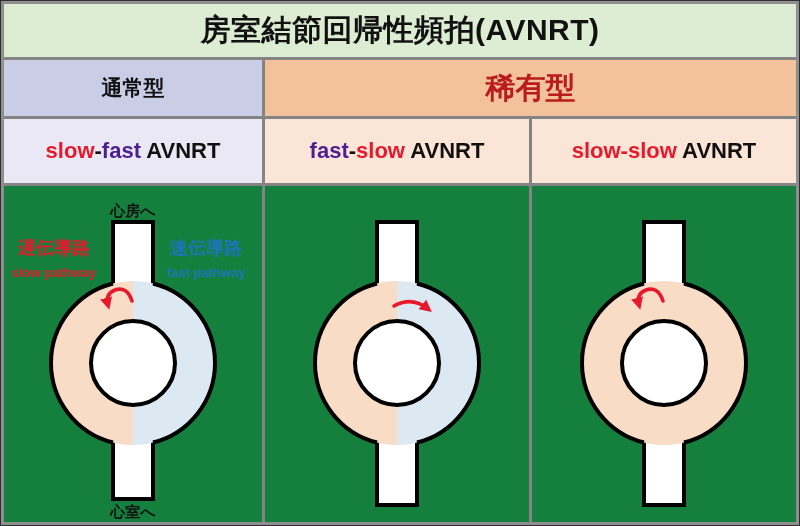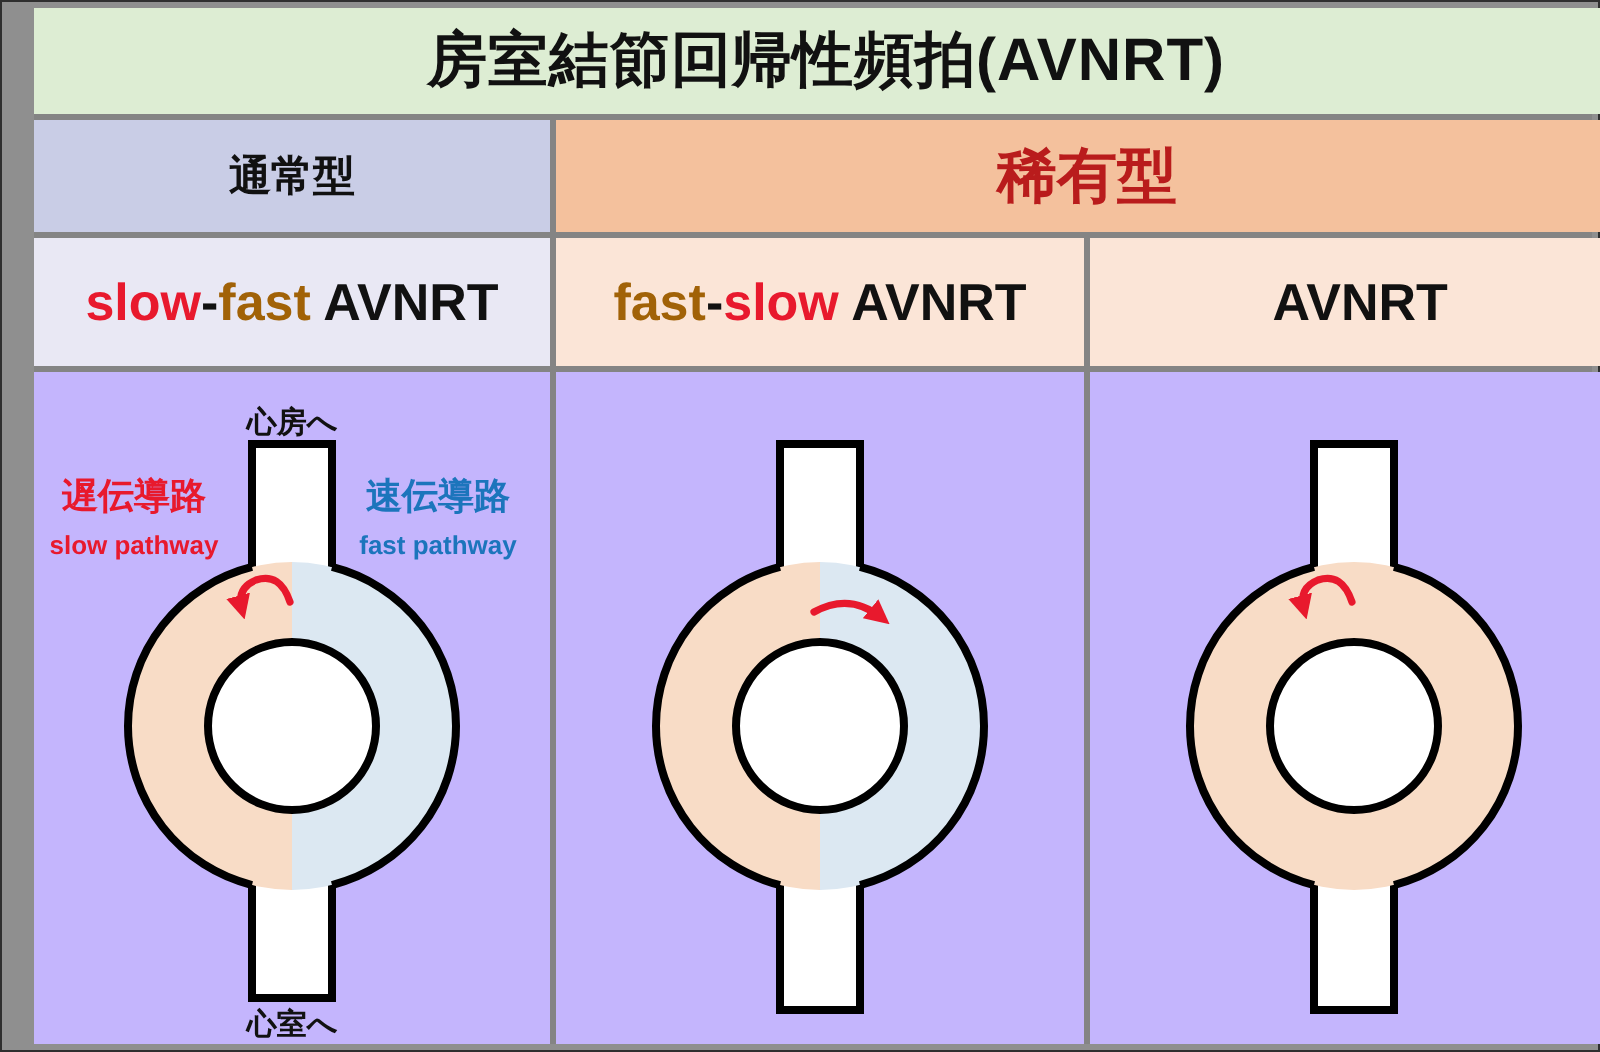--- a/index.html
+++ b/index.html
@@ -4,21 +4,20 @@
 <style>
   * { box-sizing: border-box; margin: 0; padding: 0; }
   body {
     font-family: "Liberation Sans", "DejaVu Sans", sans-serif;
     background: #ffffff;
   }
   .frame {
     width: 800px; height: 526px;
     border: 1px solid #2f2f2f;
     background: #8f8f8f;
-    padding-left: 13px;
   }
   .grid {
     width: 100%; height: 100%;
     border: 3px solid #8f8f8f;
     display: grid;
     grid-template-columns: 258px 264px 264px;
     grid-template-rows: 53px 56px 64px 1fr;
     gap: 3px;
     background: #848484;
   }
@@ -36,52 +35,52 @@
     grid-column: 1 / 2;
     background: #c9cde6;
     font-size: 21px; font-weight: bold; color: #111111;
   }
   .rare-cell {
     grid-column: 2 / 4;
     background: #f4c19d;
     font-size: 30px; font-weight: bold; color: #b91c1c;
   }
   .subtype-cell {
-    font-size: 26px; font-weight: bold; color: #111111;
+    font-size: 22px; font-weight: bold; color: #111111;
     white-space: pre;
     align-items: center;
   }
   .subtype-slow-fast { background: #e9e8f4; }
   .subtype-rare { background: #fbe5d7; }
   .panel {
-    background: #c4b5fd;
+    background: #15803d;
     display: flex; align-items: flex-start; justify-content: center;
   }
   .panel svg { width: 100%; height: 100%; display: block; }
   .c-red  { color: #e8192d; }
-  .c-blue { color: #a16207; }
+  .c-blue { color: #4c1d95; }
   .c-black{ color: #111111; }
 </style>
 </head>
 <body>
 
 <div class="frame">
   <div class="grid">
 
     <div class="cell title-cell">房室結節回帰性頻拍(AVNRT)</div>
 
     <div class="cell common-cell">通常型</div>
 
     <div class="cell rare-cell">稀有型</div>
 
     <div class="cell subtype-cell subtype-slow-fast"><span class="c-red">slow</span><span class="c-black">-</span><span class="c-blue">fast</span><span class="c-black"> AVNRT</span></div>
 
     <div class="cell subtype-cell subtype-rare"><span class="c-blue">fast</span><span class="c-black">-</span><span class="c-red">slow</span><span class="c-black"> AVNRT</span></div>
 
-    <div class="cell subtype-cell subtype-rare"><span class="c-black"> AVNRT</span></div>
+    <div class="cell subtype-cell subtype-rare"><span class="c-red">slow-slow</span><span class="c-black"> AVNRT</span></div>
 
     <div class="panel">
       <svg viewBox="0 0 258 336" preserveAspectRatio="xMidYMid meet">
           <path d="M 109 97.47641859171583 L 109 36 L 149 36 L 149 97.47641859171583" fill="#ffffff" stroke="#000000" stroke-width="4" stroke-linejoin="miter"></path>
           <path d="M 109 256.52358140828414 L 109 313 L 149 313 L 149 256.52358140828414" fill="#ffffff" stroke="#000000" stroke-width="4" stroke-linejoin="miter"></path>
           <path d="M 129 95 A 82 82 0 0 0 129 259 L 129 219 A 42 42 0 0 1 129 135 Z" fill="#f8dcc6" stroke="none"></path>
           <path d="M 129 95 A 82 82 0 0 1 129 259 L 129 219 A 42 42 0 0 0 129 135 Z" fill="#dce8f2" stroke="none"></path>
           <path d="M 149 97.47641859171583 A 82 82 0 0 1 149 256.52358140828414" fill="none" stroke="#000000" stroke-width="4"></path>
           <path d="M 109 256.52358140828414 A 82 82 0 0 1 109 97.47641859171583" fill="none" stroke="#000000" stroke-width="4"></path>
           <circle cx="129" cy="177" r="42" fill="#ffffff" stroke="#000000" stroke-width="4"></circle>

